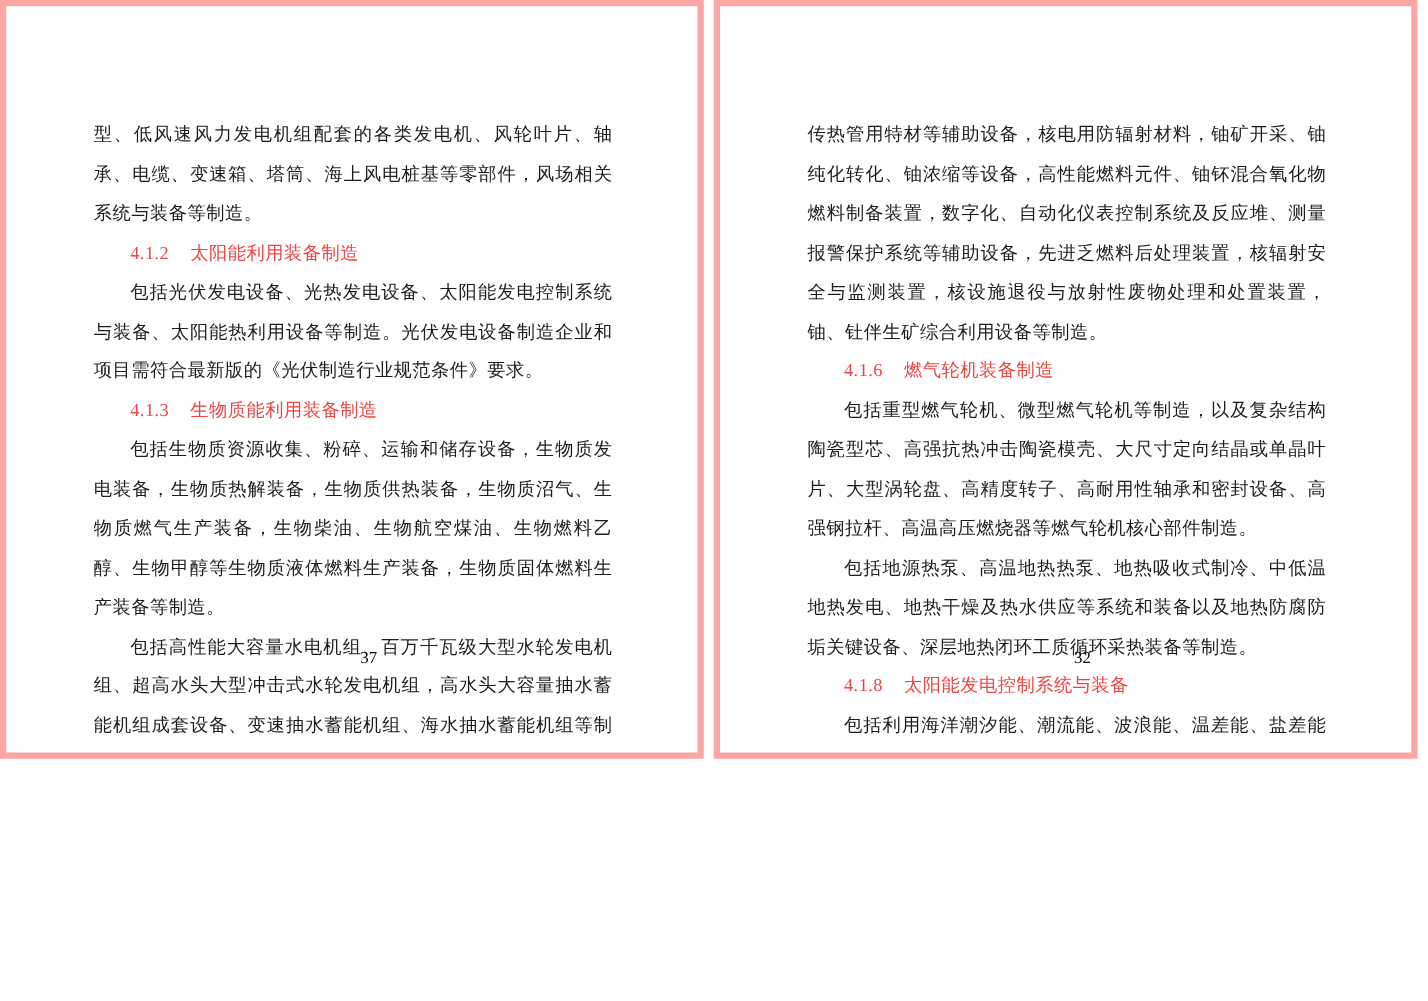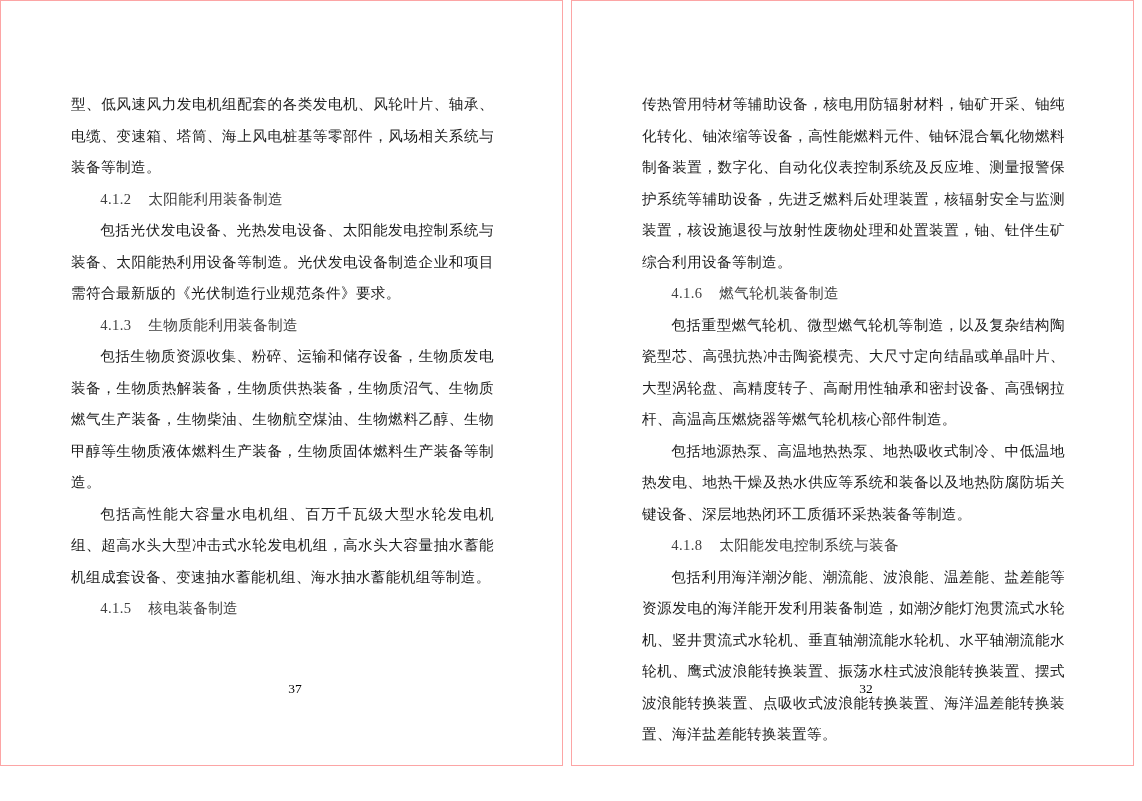--- a/index.html
+++ b/index.html
@@ -17,23 +17,23 @@
   .spread {
     display: flex;
     width: 1142px;
     height: 801px;
     background: #ffffff;
     box-sizing: border-box;
   }
   .page {
     position: relative;
     width: 563px;
-    height: 766px;
+    height: 607px;
     background: #ffffff;
-    border: 1px solid #fca5a5;
+    border: 5px solid #fca5a5;
     box-sizing: border-box;
     overflow: hidden;
   }
   .page.left {
     margin-right: 8px;
   }
   .page-body {
     position: absolute;
     left: 70px;
     right: 68px;
@@ -50,21 +50,21 @@
     color: #1c1c1c;
   }
   .para.indent {
     text-indent: 2em;
   }
   .heading {
     font-size: 14.6px;
     line-height: 31.5px;
     margin: 0;
     letter-spacing: 0.4px;
-    color: #404040;
+    color: #ef4444;
     text-indent: 2em;
     font-weight: normal;
   }
   .heading .num {
     margin-right: 1.15em;
   }
   .page-number {
     position: absolute;
     left: 0;
     right: 0;

